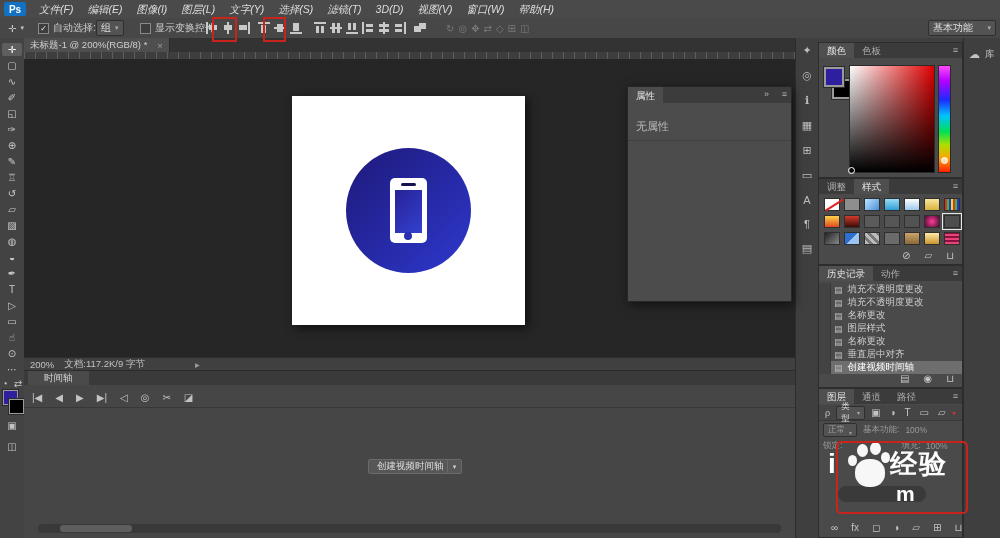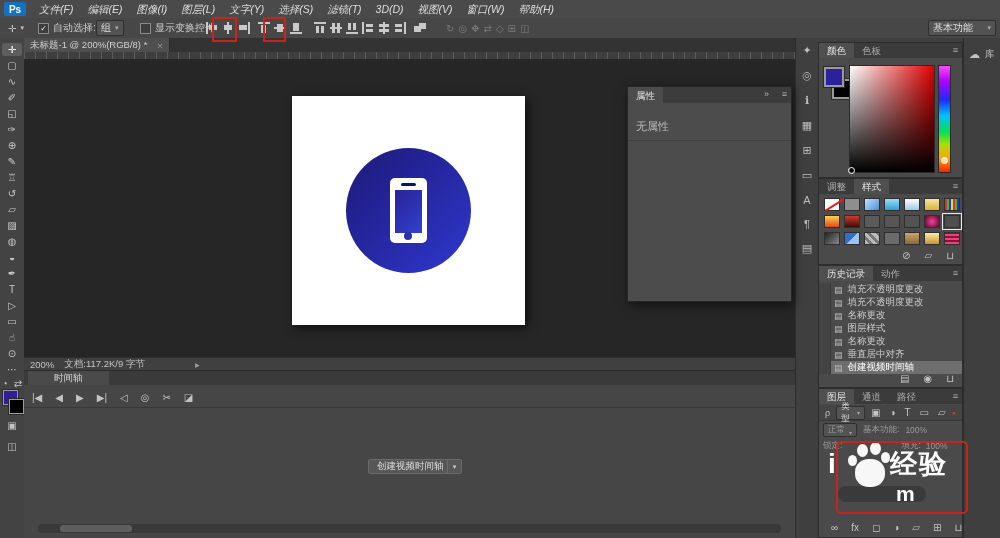--- a/index.html
+++ b/index.html
@@ -42,21 +42,21 @@
   #phone{position:absolute;left:44px;top:30px;width:37px;height:65px;background:#fff;border-radius:5px;}
   #phone .screen{position:absolute;left:5px;top:12px;width:27px;height:43px;
                  background:linear-gradient(135deg,#272397,#3340cf);}
   #phone .speaker{position:absolute;left:11px;top:5px;width:15px;height:3px;background:#15124d;border-radius:2px;}
   #phone .home{position:absolute;left:14px;bottom:3px;width:8px;height:8px;border-radius:50%;background:#2a2fb0;}
   
   #statusbar{left:24px;top:357px;width:771px;height:13px;background:#404040;border-top:1px solid #2e2e2e;
              display:flex;align-items:center;gap:10px;font-size:9.5px;color:#c2c2c2;padding-left:6px;box-sizing:border-box;}
   #timeline{left:24px;top:370px;width:771px;height:168px;background:#464646;border-top:1px solid #2b2b2b;}
   #tl-tabrow{position:absolute;left:0;top:0;width:771px;height:14px;background:#3a3a3a;}
-  #tl-tab{position:absolute;left:4px;top:0;height:14px;background:#4a4a4a;padding:0 26px;font-size:9.5px;
+  #tl-tab{position:absolute;left:4px;top:0;height:14px;background:#4a4a4a;padding:0 16px;font-size:9.5px;
           color:#d5d5d5;display:flex;align-items:center;}
   #transport{position:absolute;left:6px;top:18px;height:16px;display:flex;align-items:center;gap:9px;
              font-size:8.5px;color:#b5b5b5;}
   #tl-divider{position:absolute;left:0;top:36px;width:771px;height:1px;background:#383838;}
   #create-tl{position:absolute;left:344px;top:88px;height:13px;background:#575757;border:1px solid #6a6a6a;
              border-radius:2px;font-size:9.5px;color:#ddd;display:flex;align-items:center;padding:0 8px;}
   #create-tl-caret{position:absolute;left:423px;top:88px;width:13px;height:13px;background:#575757;
                    border:1px solid #6a6a6a;border-radius:2px;font-size:7px;color:#ccc;display:flex;
                    align-items:center;justify-content:center;}
   #tl-scroll{position:absolute;left:14px;top:153px;width:743px;height:9px;background:#393939;border-radius:4px;}

